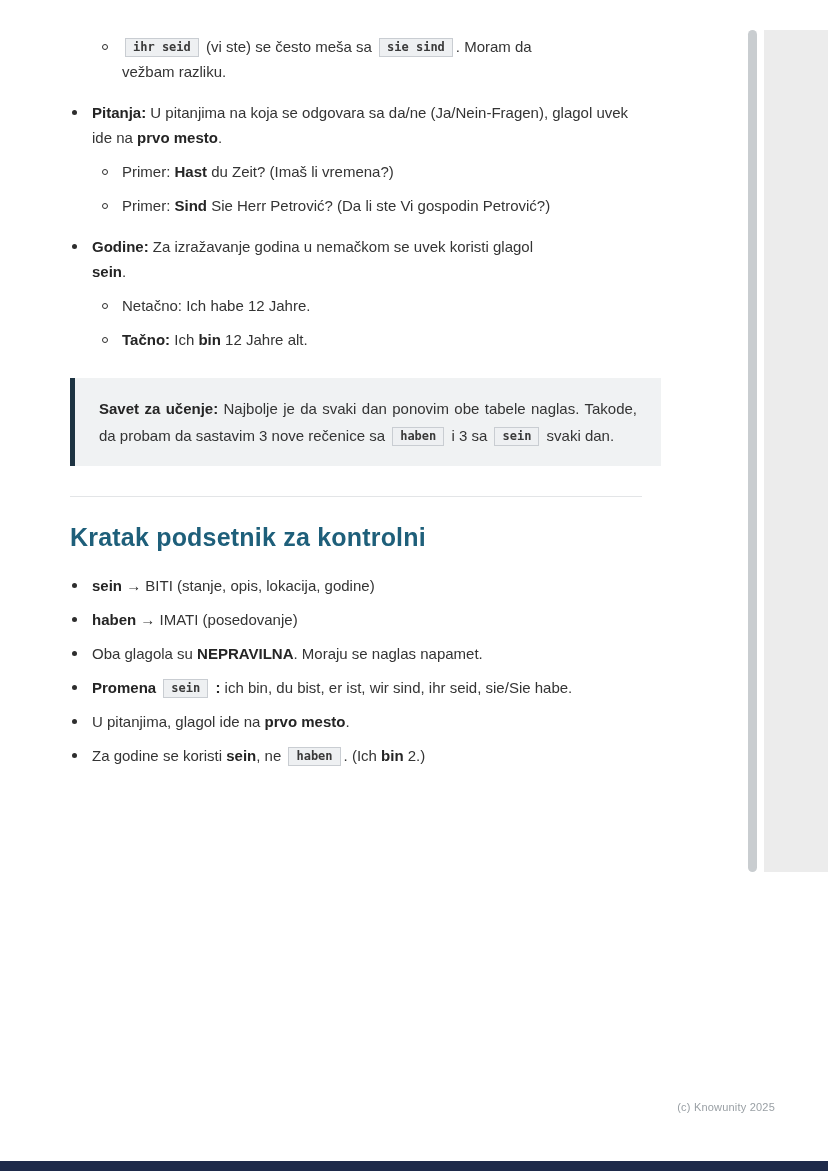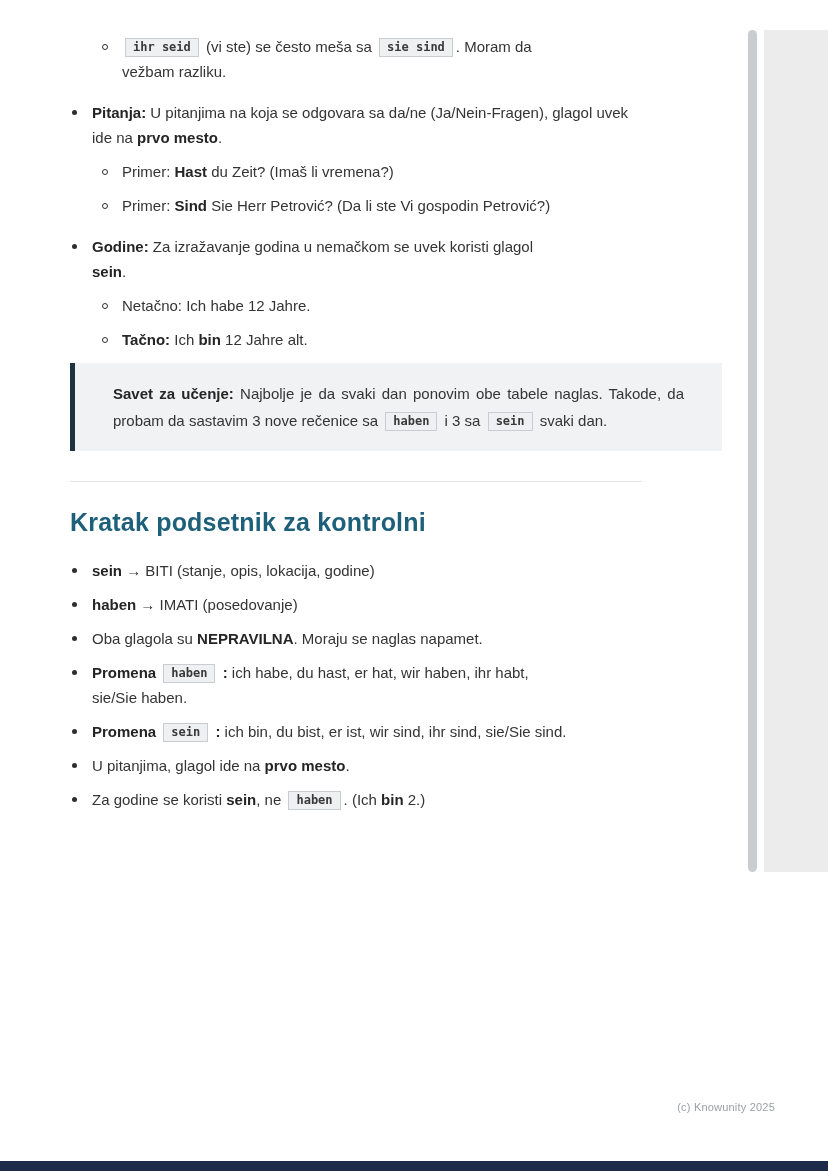--- a/index.html
+++ b/index.html
@@ -27,23 +27,23 @@
 
   
   .chip{
     font-family:"DejaVu Sans Mono",monospace;font-size:12px;font-weight:bold;color:#3a3a3a;
     background:var(--chip-bg,#eef0f2);border:1px solid var(--chip-border,#c9cdd2);
     border-radius:0;padding:0 7px;margin:0 3px;display:inline-block;line-height:17px;vertical-align:1px;
   }
 
   
   .callout{
-    margin-top:11px;background:var(--callout-bg,#f0f2f3);
+    margin-top:26px;background:var(--callout-bg,#f0f2f3);
     border-left:5px solid var(--callout-border,#1d3342);
-    padding:17px 38px;box-sizing:border-box;width:652px;
+    padding:17px 24px;box-sizing:border-box;width:591px;
   }
   .callout-text{margin:0;font-size:15px;line-height:27px;text-align:justify;color:#343434;}
 
   .divider{margin:30px 0 0 0;border:none;border-top:1px solid #e3e5e7;width:572px;}
 
   .heading{
     margin:26px 0 0 0;font-size:25px;font-weight:bold;
     color:var(--heading,#1e5f7a);letter-spacing:0.2px;
   }
   .summary{margin-top:21px;}
@@ -135,27 +135,21 @@
         <div class="item l1">
           <span class="marker">
             <span class="dot"></span>
           </span>
           <span class="txt"><span class="">Oba glagola su </span><span class="b">NEPRAVILNA</span><span class="">. Moraju se naglas napamet.</span></span>
         </div>
         <div class="item l1">
           <span class="marker">
             <span class="dot"></span>
           </span>
-          <span class="txt"><span class="b">Promena </span><span class="chip">haben</span><span class="b"> :</span><span class=""> ich habe, du hast, er hat, wir haben, ihr habt,</span><br><span class="">sie/Sie haben.</span></span>
-        </div>
-        <div class="item l1">
-          <span class="marker">
-            <span class="dot"></span>
-          </span>
-          <span class="txt"><span class="b">Promena </span><span class="chip">sein</span><span class="b"> :</span><span class=""> ich bin, du bist, er ist, wir sind, ihr sind, sie/Sie sind.</span></span>
+          <span class="txt"><span class="b">Promena </span><span class="chip">sein</span><span class="b"> :</span><span class=""> ich bin, du bist, er ist, wir sind, ihr seid, sie/Sie habe.</span></span>
         </div>
         <div class="item l1">
           <span class="marker">
             <span class="dot"></span>
           </span>
           <span class="txt"><span class="">U pitanjima, glagol ide na </span><span class="b">prvo mesto</span><span class="">.</span></span>
         </div>
         <div class="item l1">
           <span class="marker">
             <span class="dot"></span>

